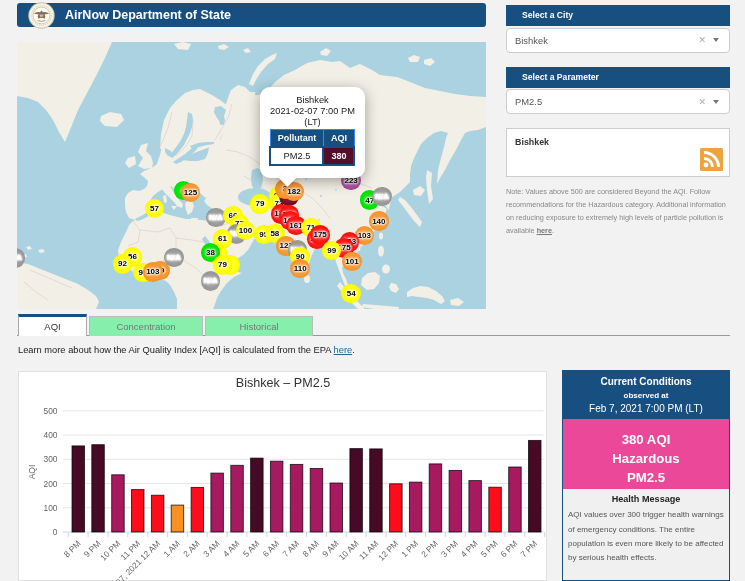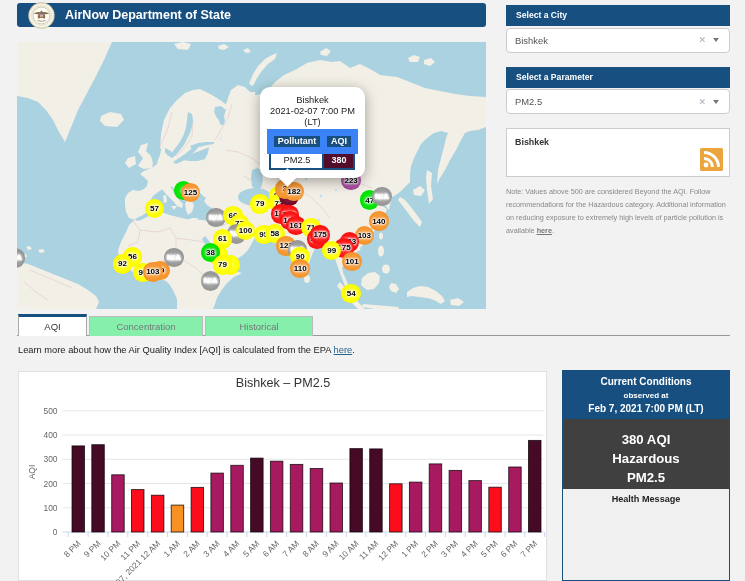--- a/index.html
+++ b/index.html
@@ -10,46 +10,46 @@
 .mk.y{background:radial-gradient(circle,#ffff4d 0%,#ffff00 55%,#f0f000 100%)}
 .mk.o{background:radial-gradient(circle,#f8a952 0%,#f69731 55%,#ee8a1f 100%)}
 .mk.r{background:radial-gradient(circle,#ff4d4d 0%,#fc1414 55%,#ef0a0a 100%)}
 .mk.g{background:radial-gradient(circle,#33e833 0%,#00e400 60%,#00d300 100%)}
 .mk.p{background:radial-gradient(circle,#bd63b2 0%,#a84fa0 55%,#984699 100%)}
 .mk.h{background:radial-gradient(circle,#8c2448 0%,#740c2c 55%,#690a27 100%)}
 .mk.n{background:radial-gradient(circle,#b3b3b3 0%,#999999 55%,#8f8f8f 100%);color:#fff}
 .popup{position:absolute;left:242.6px;top:45px;width:105.8px;height:90.6px;background:#fff;border-radius:10px;box-shadow:0 3px 14px rgba(0,0,0,.35);padding-top:7.5px;text-align:center;font-size:9.3px;line-height:11.2px;color:#222}
 .popup:after{content:"";position:absolute;left:21.5px;bottom:-6px;width:13px;height:13px;background:#fff;transform:rotate(45deg);box-shadow:2px 2px 5px rgba(0,0,0,.12)}
 .ptab{margin:1px auto 0;border-collapse:collapse}
-.ptab th{background:#174f80;color:#fff;font-size:9px;border:7px solid #3b82f6;height:17.6px}
+.ptab th{background:#174f80;color:#fff;font-size:9px;border:1px solid #3b82f6;height:17.6px}
 .ptab th.c1{width:53px}
 .ptab th.c2{width:31px}
 .ptab td{font-size:9.3px;border:2px solid #174f80;height:17.9px;background:#fff}
 .ptab td.aqi{background:#530c2a;color:#fff;font-weight:bold;font-size:9px}
 .tabs-line{position:absolute;left:17px;top:335px;width:713px;height:0;border-top:1px solid #999}
 .tab{position:absolute;font-size:9.5px;display:flex;align-items:center;justify-content:center}
 .tab.on{left:18px;top:314px;width:69px;height:22px;background:#fff;border:1px solid #aaa;border-top:3px solid #174f80;border-bottom:none;color:#333;z-index:2}
 .tab.off{top:316px;height:20px;background:#86efac;border:1px solid #bbb;border-bottom:none;color:#777}
 .learn{position:absolute;left:18px;top:345px;font-size:9.3px;color:#222}
 .learn u{color:#26648e}
-.sideh{position:absolute;left:506px;width:224px;height:20.5px;background:#174f80;color:#fff;font-size:8.6px;font-weight:bold;display:flex;align-items:center;padding-left:10px}
+.sideh{position:absolute;left:506px;width:224px;height:20.5px;background:#174f80;color:#fff;font-size:8.6px;font-weight:bold;display:flex;align-items:center;padding-left:16px}
 .dd{position:absolute;left:506px;width:224px;height:25px;background:#fff;border:1px solid #ccc;border-radius:4px;font-size:9.4px;color:#555;display:flex;align-items:center;padding-left:8px}
 .dd .x{position:absolute;right:23px;color:#a9aebc;font-size:9px}
 .dd .c{position:absolute;right:10px;width:0;height:0;border-left:3.5px solid transparent;border-right:3.5px solid transparent;border-top:4px solid #777}
 .rss{position:absolute;left:506px;top:128px;width:224px;height:49px;background:#fff;border:1px solid #ccc}
 .rss .nm{position:absolute;left:8px;top:8px;font-size:8.9px;font-weight:bold;color:#333}
 .note{position:absolute;left:506px;top:185px;width:222px;font-size:7.25px;line-height:13.1px;color:#888}
 .note b{color:#777}
 .chart{position:absolute;left:18px;top:371px;width:529px;height:210px;background:#fff;border:1px solid #e0e0e0}
 .cc{position:absolute;left:562px;top:370px;width:168px;height:211px;border:1px solid #174f80;background:#f0f0f0}
 .cc .h{background:#174f80;color:#fff;text-align:center;height:47.8px;padding-top:5px}
 .cc .h .l1{font-size:10px;font-weight:bold}
 .cc .h .l2{font-size:8px;font-weight:bold;margin-top:3.5px}
-.cc .h .l3{font-size:10px;font-weight:bold;margin-top:3px}
-.cc .m{background:#404040;color:#fff;text-align:center;font-size:13.2px;font-weight:bold;height:70.7px;padding-top:11px;line-height:19px}
+.cc .h .l3{font-size:10px;font-weight:normal;margin-top:3px}
+.cc .m{background:#ec4899;color:#fff;text-align:center;font-size:13.2px;font-weight:bold;height:70.7px;padding-top:11px;line-height:19px}
 .cc .hm{text-align:center;font-size:9.1px;font-weight:bold;color:#222;margin-top:5px}
 .cc .tx{font-size:8px;line-height:14.2px;color:#555;padding:4px 5px}
 </style></head><body>
 <div class="hdr">
 <svg class="seal" width="27" height="27" viewBox="0 0 27 27" style="margin-left:11px">
 <circle cx="13.5" cy="13.5" r="13.2" fill="#c8c49c"></circle>
 <circle cx="13.5" cy="13.5" r="12.2" fill="#f6f3e6"></circle>
 <circle cx="13.5" cy="13.5" r="9.8" fill="none" stroke="#a9a281" stroke-width="0.5" stroke-dasharray="1,1.1"></circle>
 <circle cx="13.5" cy="13.5" r="8.4" fill="#fdfcf5" stroke="#b5ae8a" stroke-width="0.6"></circle>
 <path d="M5.8 11.5 Q9 9.2 12 10.2 L13.5 8.6 L15 10.2 Q18 9.2 21.2 11.5 Q18.5 12.5 16.6 12.3 Q18 14.5 16.2 17 L14.8 15.5 Q13.5 16.5 12.2 15.5 L10.8 17 Q9 14.5 10.4 12.3 Q8.5 12.5 5.8 11.5 Z" fill="#8a6b48"></path>
@@ -406,12 +406,13 @@
       <text x="16" y="100" text-anchor="middle" font-size="8.5" fill="#666" transform="rotate(-90 16 100)">AQI</text>
     </svg></div>
 <div class="cc">
 <div class="h">
       <div class="l1">Current Conditions</div>
       <div class="l2">observed at</div>
       <div class="l3">Feb 7, 2021 7:00 PM (LT)</div>
     </div>
 <div class="m">380 AQI<br>Hazardous<br>PM2.5</div>
 <div class="hm">Health Message</div>
+<div class="tx">AQI values over 300 trigger health warnings of emergency conditions. The entire population is even more likely to be affected by serious health effects.</div>
 </div>
 </body></html>

